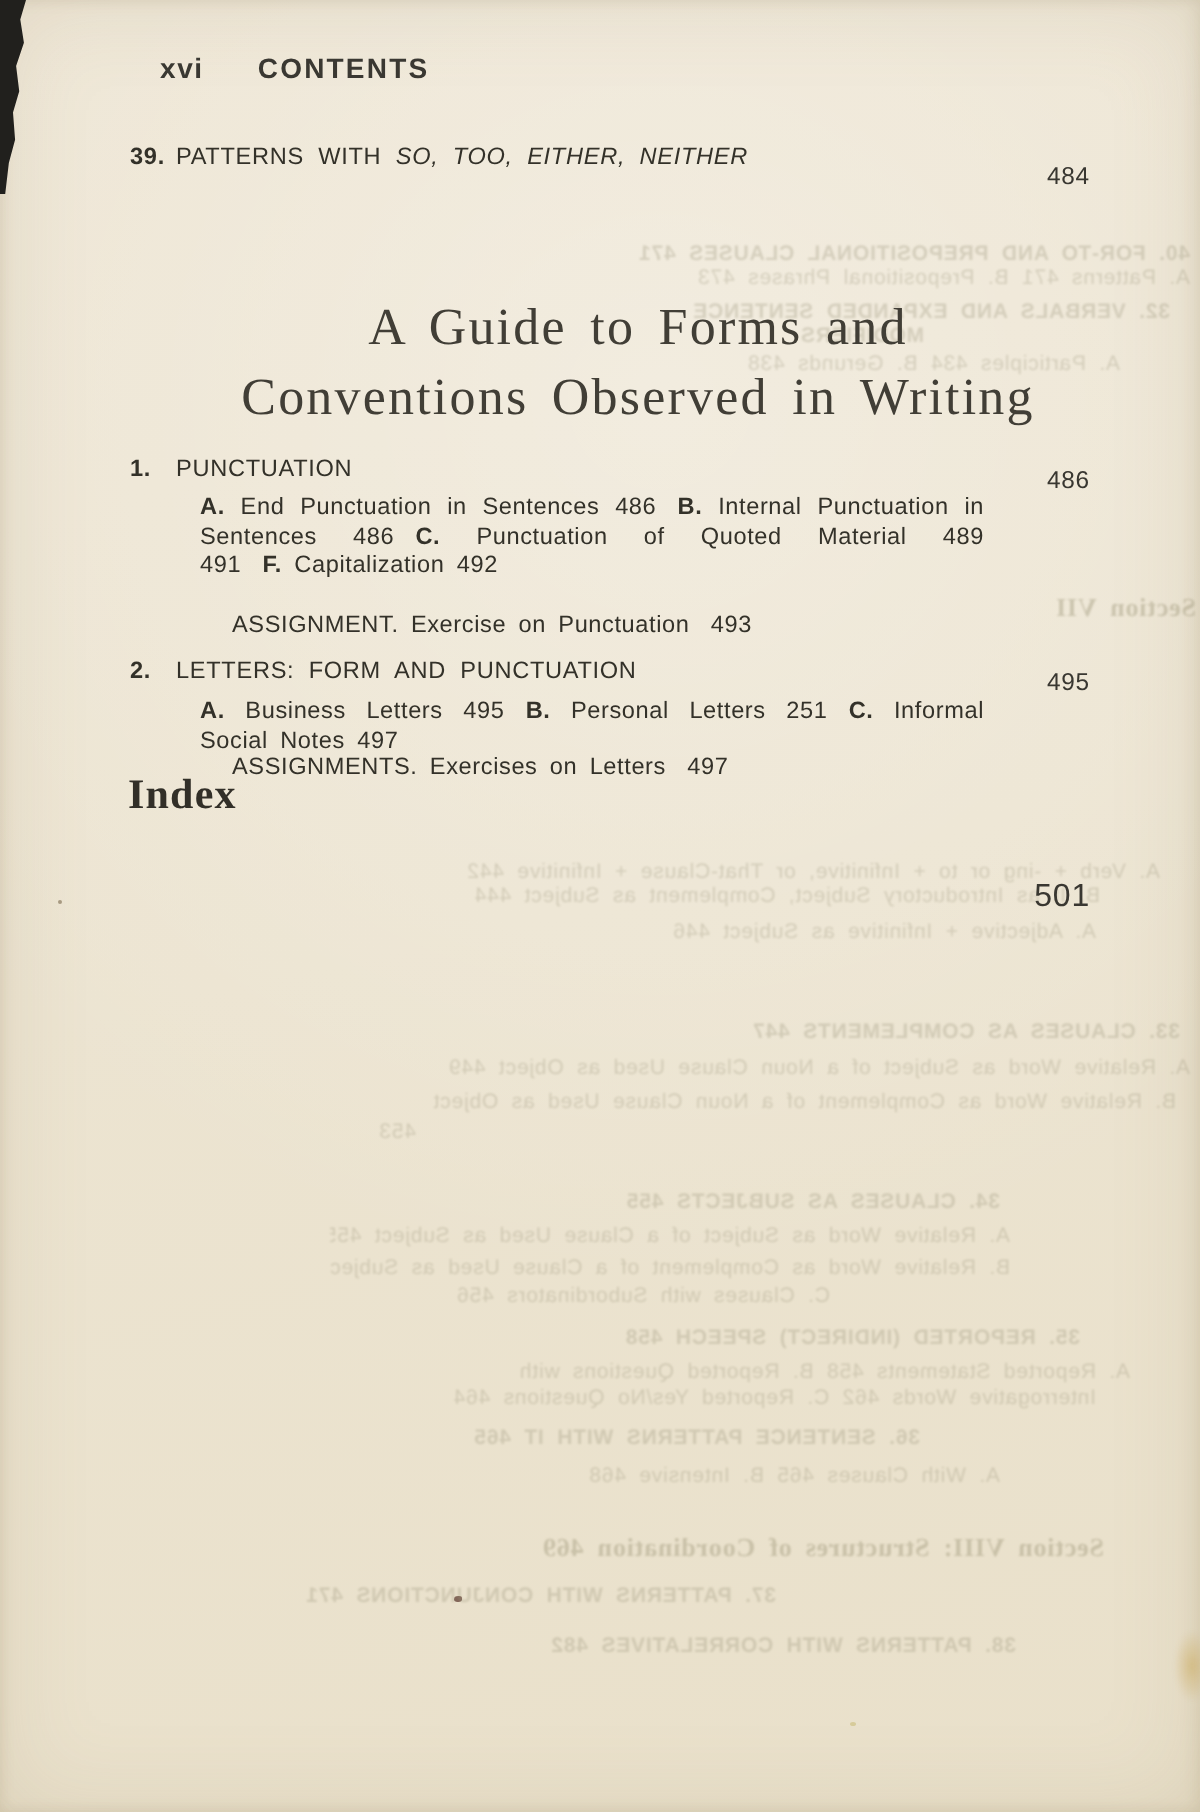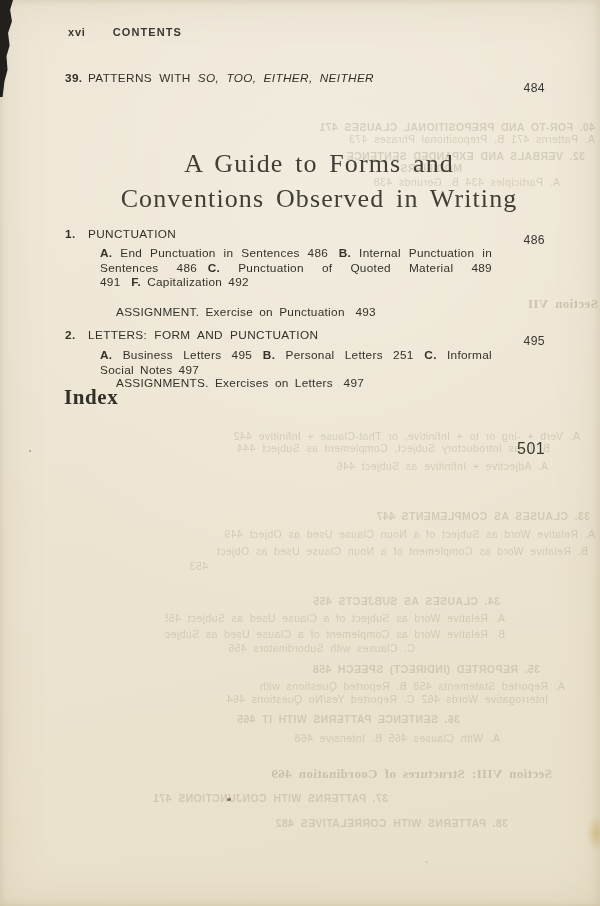--- a/index.html
+++ b/index.html
@@ -21,21 +21,21 @@
     clip-path:polygon(0 0,100% 0,78% 10%,92% 22%,62% 34%,74% 47%,50% 58%,58% 72%,34% 84%,20% 100%,0 100%);
     filter:blur(0.35px);
   }
   .stain{position:absolute;right:-5px;top:815px;width:18px;height:36px;
     background:radial-gradient(closest-side, rgba(193,148,44,0.38), rgba(193,148,44,0));
     filter:blur(1px);}
   .speck1{position:absolute;top:798px;left:227px;width:4px;height:3px;background:#6f4f43;border-radius:60% 40% 50% 50%;opacity:.85;}
   .speck2{position:absolute;top:450px;left:29px;width:2px;height:2px;background:#8a7a5f;border-radius:50%;opacity:.7;}
   .speck3{position:absolute;top:861px;left:425px;width:3px;height:2px;background:#c9bd7a;opacity:.6;border-radius:50%;}
   
-  .running{position:absolute;top:26px;left:68px;font-size:11px;font-weight:600;letter-spacing:.8px;color:#3a3832;}
+  .running{position:absolute;top:26px;left:80px;font-size:14px;font-weight:600;letter-spacing:.8px;color:#3a3832;}
   .running .head{margin-left:27px;letter-spacing:1.1px;}
   .entry{position:absolute;left:65px;display:flex;font-size:11.8px;letter-spacing:.35px;word-spacing:.30em;font-weight:500;color:#333129;}
   .entry .num{width:23px;text-align:left;padding-right:4px;box-sizing:border-box;font-weight:700;flex:none;}
   .entry .lbl{white-space:nowrap;}
   .e39{top:71px;}
   .e1{top:227px;}
   .e2{top:328px;}
   .ital{font-style:italic;}
   .pnum{position:absolute;right:55px;font-size:12.2px;letter-spacing:.4px;color:#393731;font-weight:500;}
   .pn484{top:81px;} .pn486{top:233px;} .pn495{top:334px;} .pn501{top:412px;font-size:16px;margin-top:28px;}

